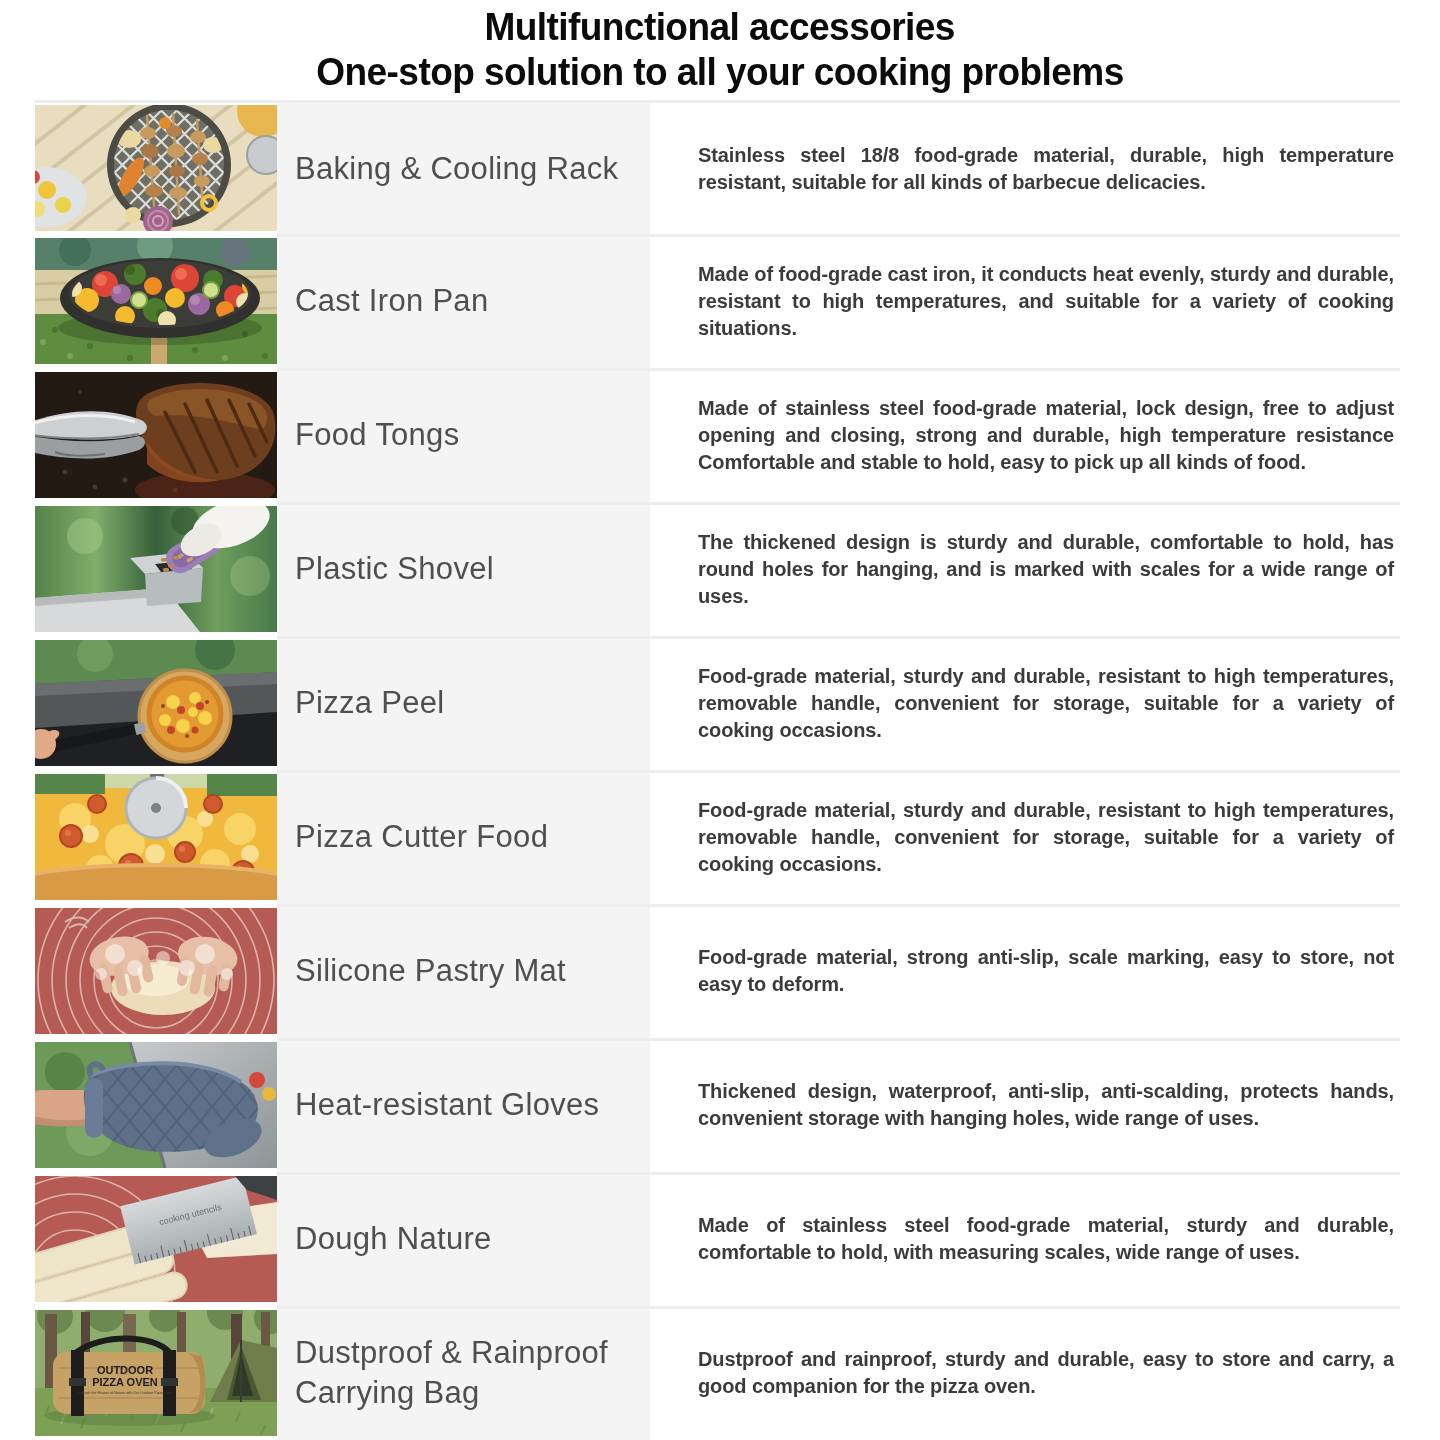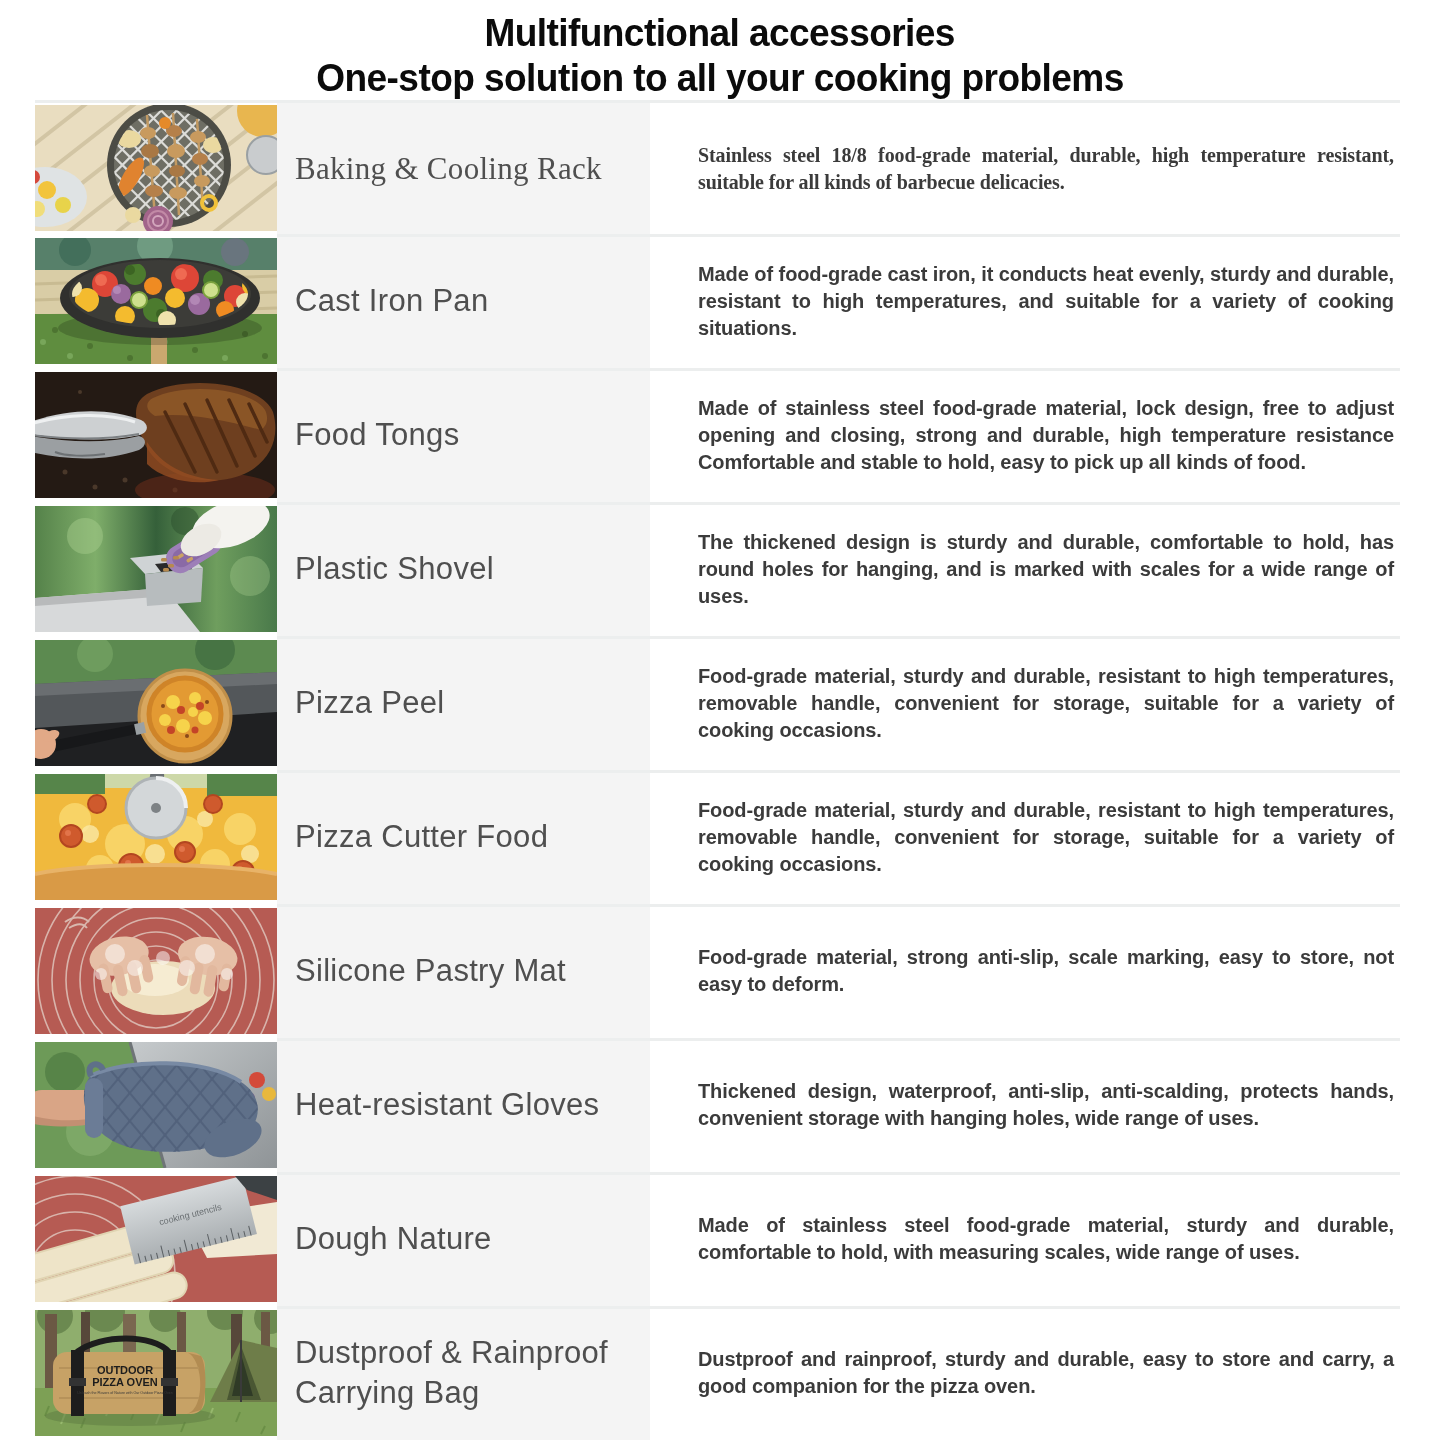--- a/index.html
+++ b/index.html
@@ -2,32 +2,32 @@
 <html><head>
 <meta charset="utf-8">
 <style>
   html,body{margin:0;padding:0;}
   body{
     width:1440px;height:1440px;background:#ffffff;
     font-family:"Liberation Sans", sans-serif;
     overflow:hidden;position:relative;
   }
   .header{
-    height:100px;display:flex;flex-direction:column;justify-content:flex-end;
+    height:100px;display:flex;flex-direction:column;justify-content:flex-start;
     align-items:center;padding-top:4px;box-sizing:border-box;border-radius:30px;
   }
   .title-line{
     font-size:39px;font-weight:700;color:#0b0b0b;line-height:45px;
     letter-spacing:-0.6px;transform:scaleX(0.95);white-space:nowrap;
   }
   .rows{
     margin:0 40px 0 35px;border-top:3px solid #eceeee;
   }
   .row{display:flex;height:134px;position:relative;}
-  .row:first-child{height:131px;font-family:Liberation Serif, serif;}
+  .row:first-child{height:131px;}
   .row:not(:first-child)::after{
     content:'';position:absolute;top:0;left:242px;right:0;height:3px;
     background:#eceeee;pointer-events:none;
   }
   .thumb{
     width:242px;height:126px;margin:4px 0;flex:0 0 242px;overflow:hidden;
     background:#ddd;
   }
   .row:first-child .thumb{margin-top:2px;}
   .thumb svg{display:block;width:242px;height:126px;}

